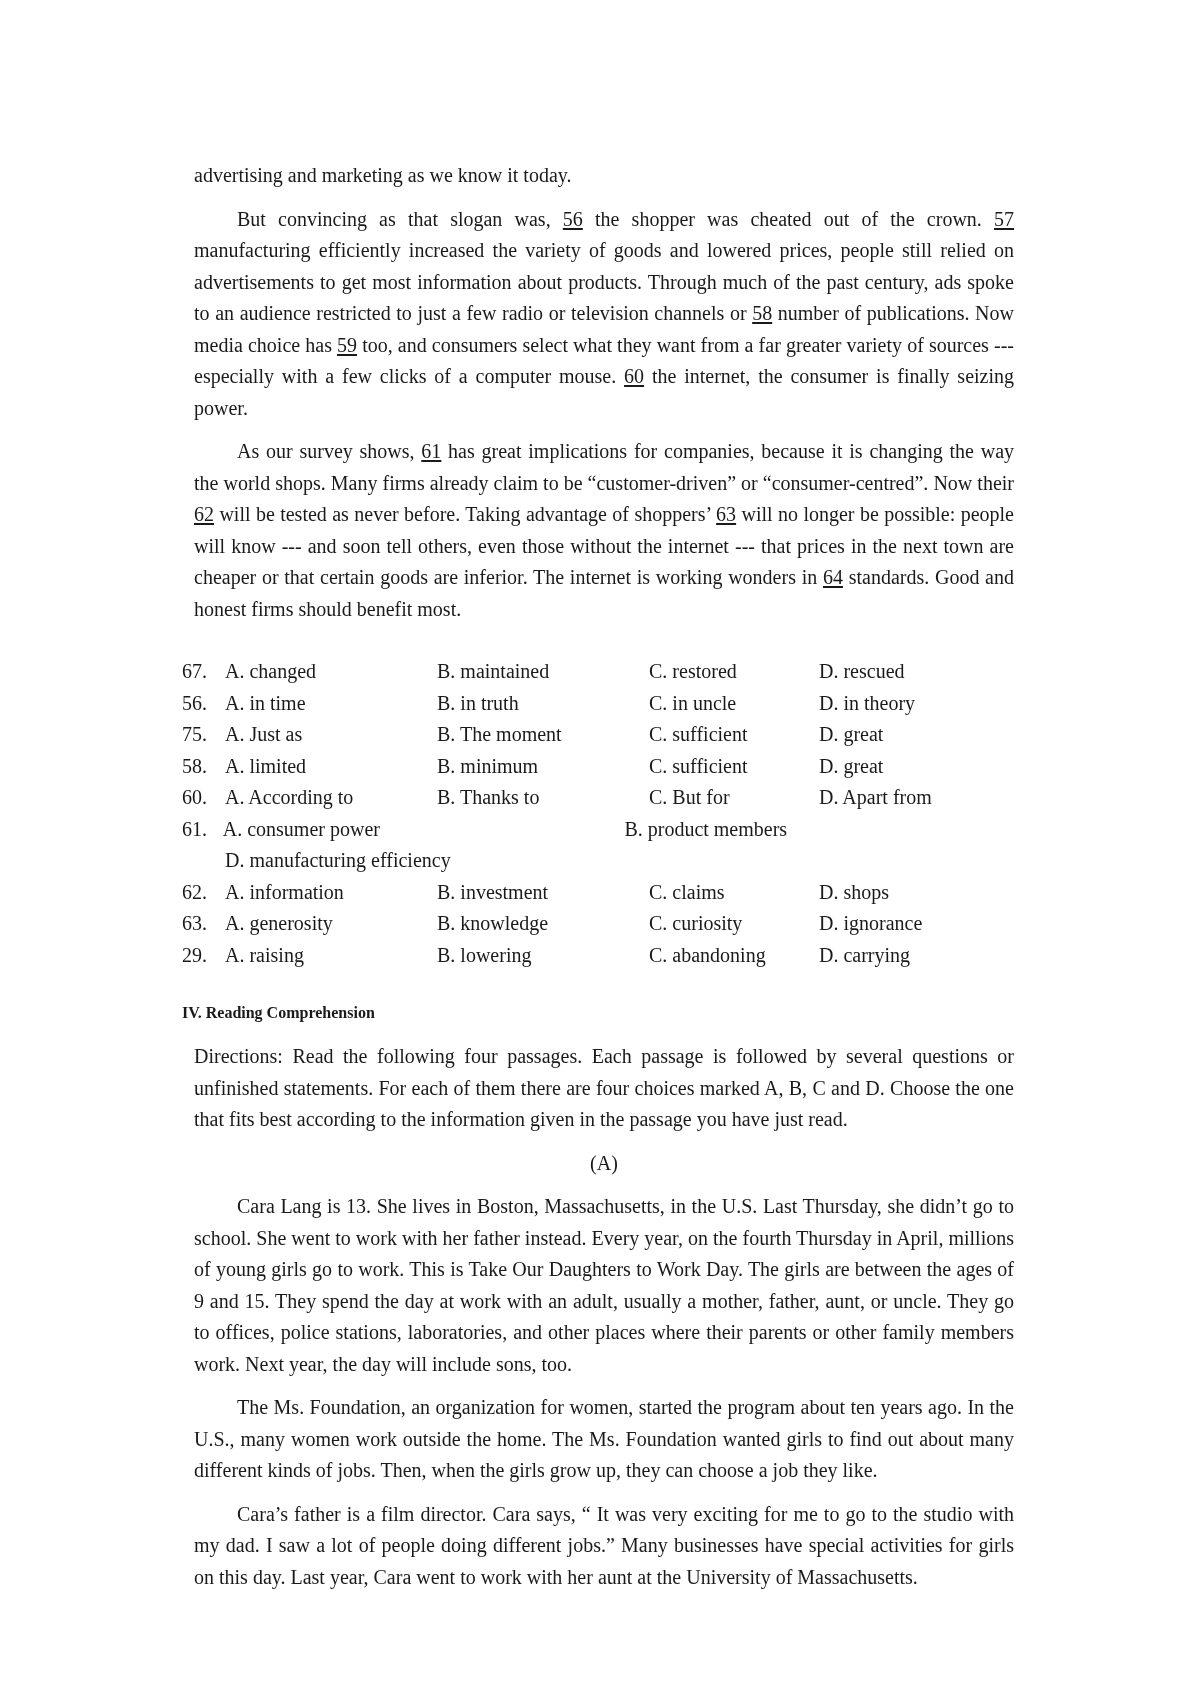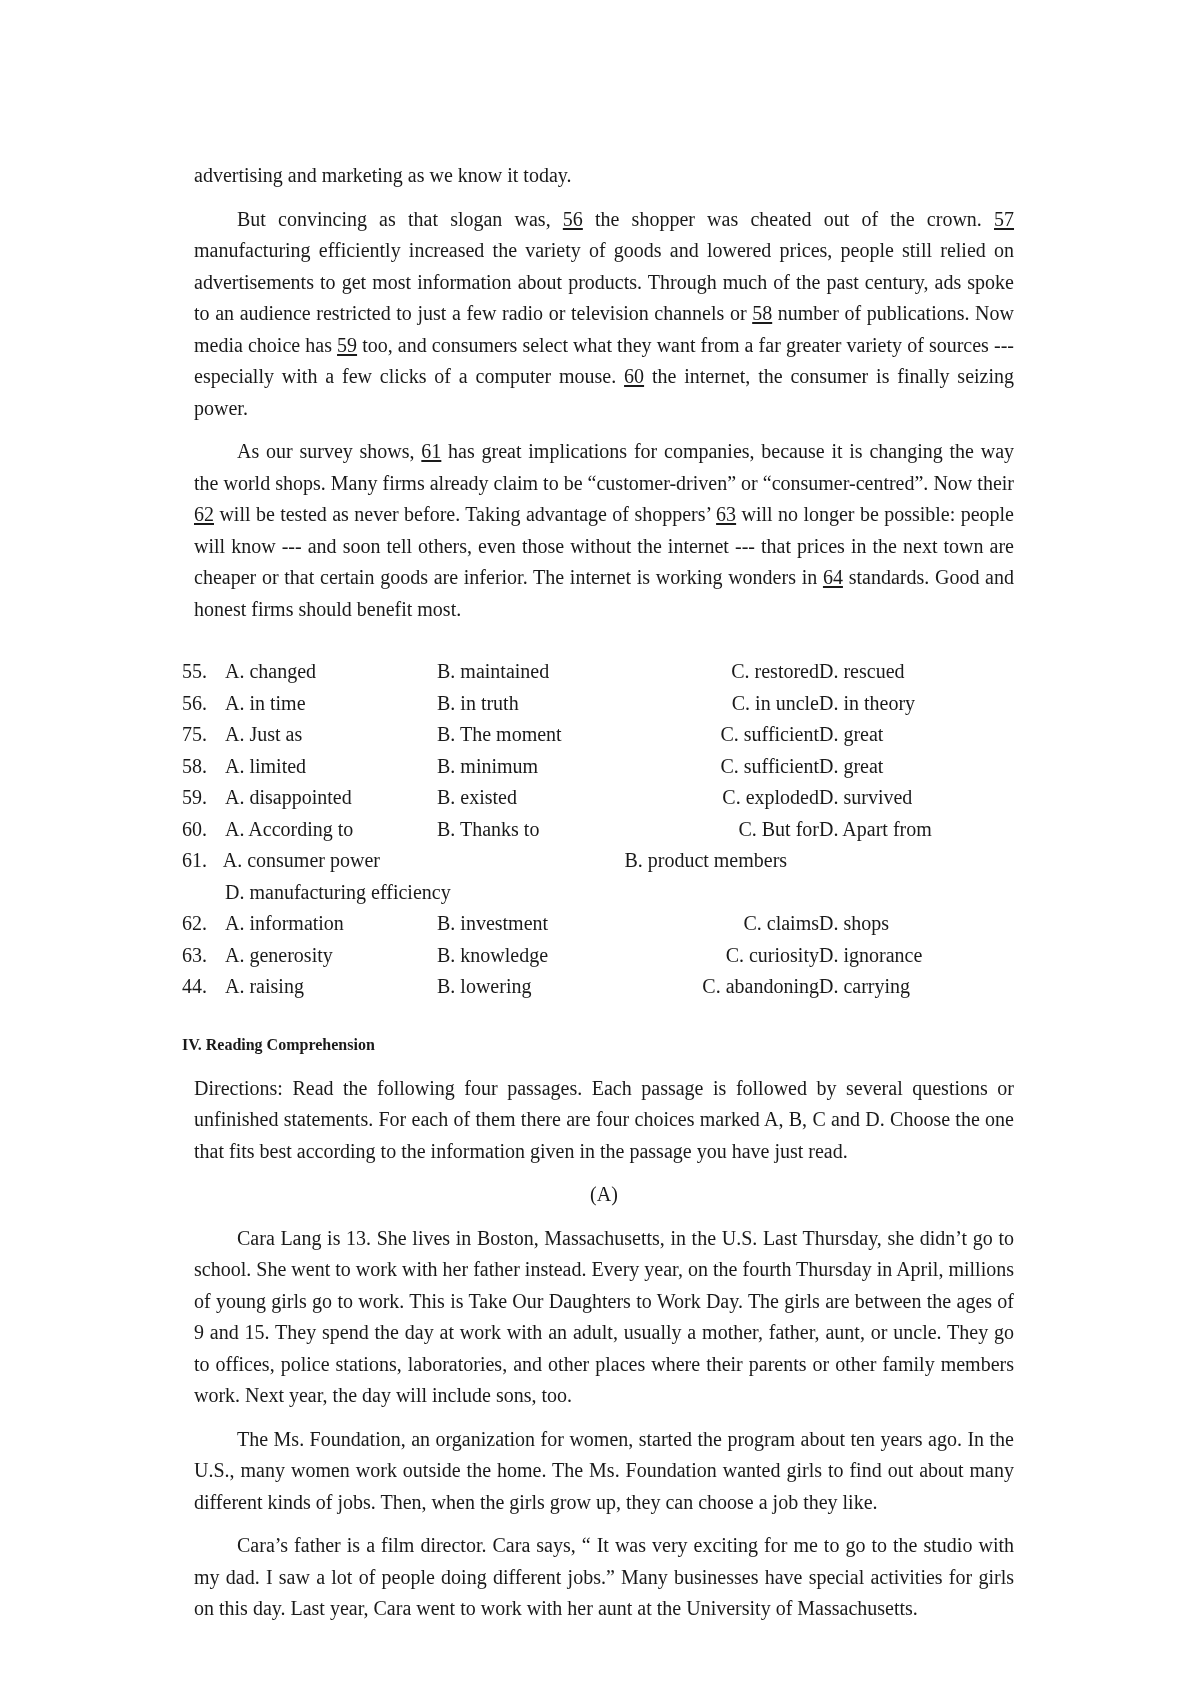--- a/index.html
+++ b/index.html
@@ -13,37 +13,37 @@
       font-size: 20px; line-height: 31.5px;
     }
     p { margin: 12px; text-align: justify; text-align-last: left; }
     p.indent { text-indent: 43px; }
     .blank { text-decoration: underline; text-underline-offset: 2px; }
     .options { margin-top: 31px; }
     .opt-row { display: flex; height: 31.5px; line-height: 31.5px; }
     .opt-num { width: 43px; }
     .opt-a { width: 212px; }
     .opt-b { width: 212px; }
-    .opt-c { width: 170px; text-align: right; }
+    .opt-c { width: 170px; }
     .opt-d { width: 200px; }
     .opt-wide { width: 424px; }
     .section-title { margin-top: 26px; font-weight: bold; font-size: 16px; line-height: 32px; }
     .center { text-align: center; text-align-last: center; }
   </style>
 </head>
 <body>
 
 <div class="page">
   <p>advertising and marketing as we know it today.</p>
   <p class="indent"><span>But convincing as that slogan was, </span><span class="blank">56</span><span> the shopper was cheated out of the crown. </span><span class="blank">57</span><span> manufacturing efficiently increased the variety of goods and lowered prices, people still relied on advertisements to get most information about products. Through much of the past century, ads spoke to an audience restricted to just a few radio or television channels or </span><span class="blank">58</span><span> number of publications. Now media choice has </span><span class="blank">59</span><span> too, and consumers select what they want from a far greater variety of sources --- especially with a few clicks of a computer mouse. </span><span class="blank">60</span><span> the internet, the consumer is finally seizing power.</span></p>
   <p class="indent"><span>As our survey shows, </span><span class="blank">61</span><span> has great implications for companies, because it is changing the way the world shops. Many firms already claim to be “customer-driven” or “consumer-centred”. Now their </span><span class="blank">62</span><span> will be tested as never before. Taking advantage of shoppers’ </span><span class="blank">63</span><span> will no longer be possible: people will know --- and soon tell others, even those without the internet --- that prices in the next town are cheaper or that certain goods are inferior. The internet is working wonders in </span><span class="blank">64</span><span> standards. Good and honest firms should benefit most.</span></p>
 
   <div class="options">
     <div class="opt-row">
-      <span class="opt-num">55.</span>
+      <span class="opt-num">67.</span>
       <span class="opt-a">A. changed</span>
       <span class="opt-b">B. maintained</span>
       <span class="opt-c">C. restored</span>
       <span class="opt-d">D. rescued</span>
     </div>
     <div class="opt-row">
       <span class="opt-num">56.</span>
       <span class="opt-a">A. in time</span>
       <span class="opt-b">B. in truth</span>
       <span class="opt-c">C. in uncle</span>
@@ -55,27 +55,20 @@
       <span class="opt-b">B. The moment</span>
       <span class="opt-c">C. sufficient</span>
       <span class="opt-d">D. great</span>
     </div>
     <div class="opt-row">
       <span class="opt-num">58.</span>
       <span class="opt-a">A. limited</span>
       <span class="opt-b">B. minimum</span>
       <span class="opt-c">C. sufficient</span>
       <span class="opt-d">D. great</span>
-    </div>
-    <div class="opt-row">
-      <span class="opt-num">59.</span>
-      <span class="opt-a">A. disappointed</span>
-      <span class="opt-b">B. existed</span>
-      <span class="opt-c">C. exploded</span>
-      <span class="opt-d">D. survived</span>
     </div>
     <div class="opt-row">
       <span class="opt-num">60.</span>
       <span class="opt-a">A. According to</span>
       <span class="opt-b">B. Thanks to</span>
       <span class="opt-c">C. But for</span>
       <span class="opt-d">D. Apart from</span>
     </div>
     <div class="opt-row">
       <span class="opt-num">61.</span>
@@ -94,21 +87,21 @@
       <span class="opt-d">D. shops</span>
     </div>
     <div class="opt-row">
       <span class="opt-num">63.</span>
       <span class="opt-a">A. generosity</span>
       <span class="opt-b">B. knowledge</span>
       <span class="opt-c">C. curiosity</span>
       <span class="opt-d">D. ignorance</span>
     </div>
     <div class="opt-row">
-      <span class="opt-num">44.</span>
+      <span class="opt-num">29.</span>
       <span class="opt-a">A. raising</span>
       <span class="opt-b">B. lowering</span>
       <span class="opt-c">C. abandoning</span>
       <span class="opt-d">D. carrying</span>
     </div>
   </div>
 
   <div class="section-title">IV. Reading Comprehension</div>
   <p>Directions: Read the following four passages. Each passage is followed by several questions or unfinished statements. For each of them there are four choices marked A, B, C and D. Choose the one that fits best according to the information given in the passage you have just read.</p>
   <p class="center">(A)</p>

